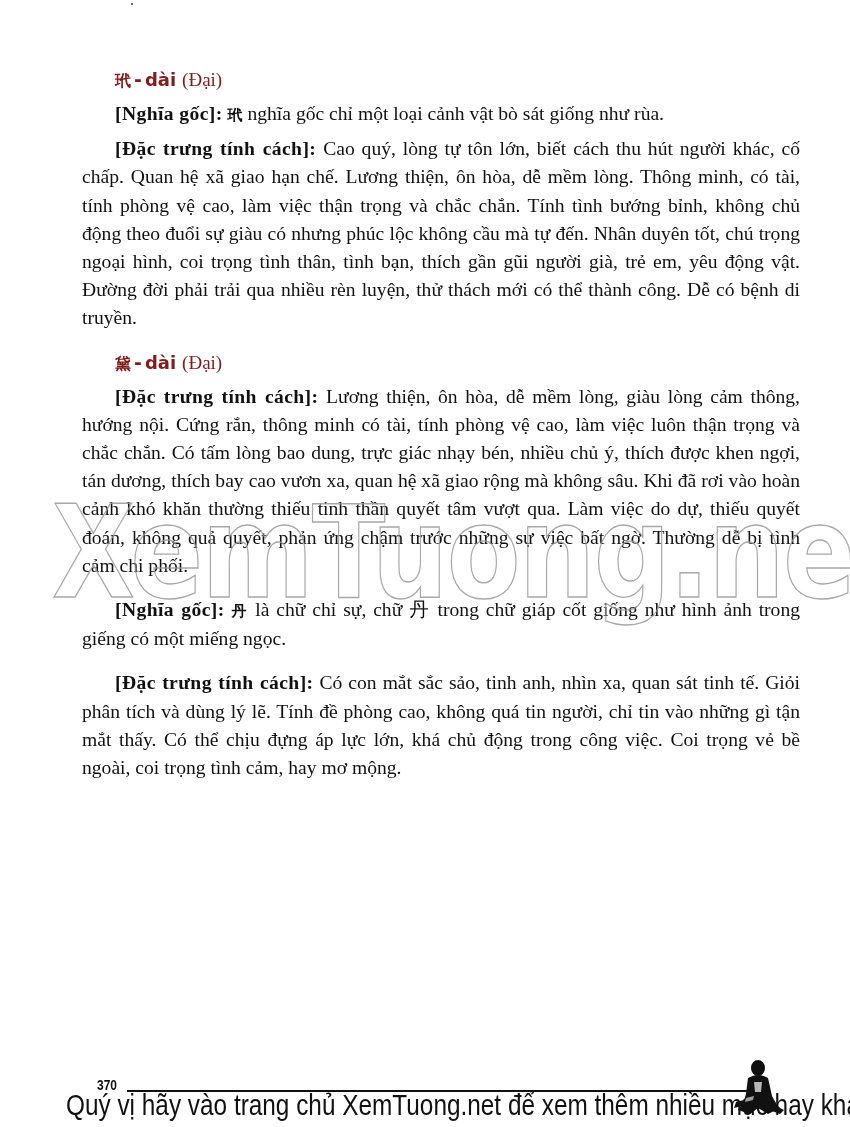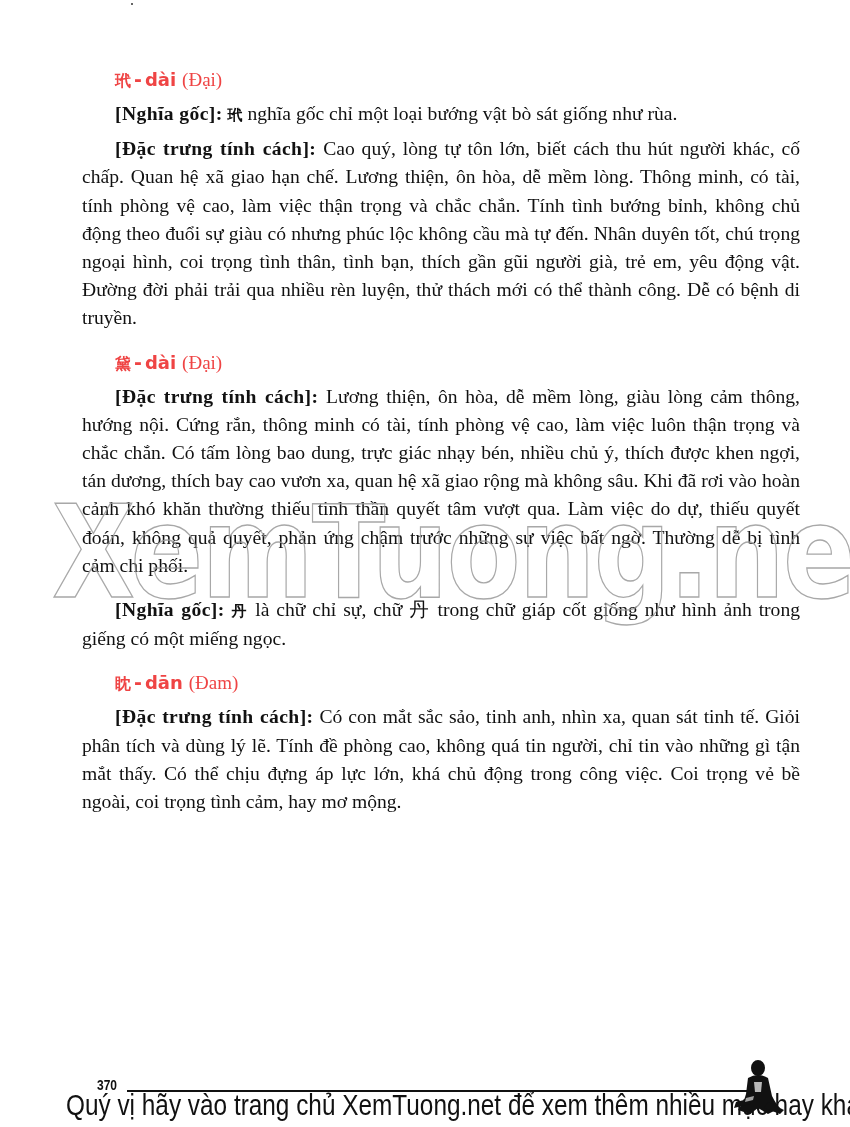--- a/index.html
+++ b/index.html
@@ -10,21 +10,21 @@
   }
   .top-dot {
     position: absolute; left: 131px; top: 3px; width: 2px; height: 2px;
     background: #333; border-radius: 1px;
   }
   .page {
     position: absolute; left: 82px; top: 66px; width: 718px;
   }
   .entry-title {
     font-family: "Liberation Serif", serif;
-    font-size: 19px; line-height: 26px; margin: 0 0 6px 33px; color: #ef4444;
+    font-size: 19px; line-height: 26px; margin: 0 0 6px 33px; color: #7f1d1d;
   }
   .entry-title .hanzi { font-weight: bold; font-family: "DejaVu Sans", sans-serif; font-size: 16px; }
   .entry-title .sep { font-weight: bold; margin: 0 3px; font-family: "DejaVu Sans", sans-serif; }
   .entry-title .pinyin { font-family: "DejaVu Sans", sans-serif; font-weight: bold; font-size: 18px; }
   .entry-title .viet { margin-left: 6px; }
   .para {
     font-family: "Liberation Serif", serif;
     font-size: 19.6px; line-height: 28.2px; text-align: justify;
     text-indent: 33px; margin: 0 0 6px 0;
   }
@@ -65,21 +65,21 @@
 
 <div class="page">
 
   <div class="entry">
     <div class="entry-title">
       <span class="hanzi">玳</span><span class="sep">-</span><span class="pinyin">dài</span><span class="viet">(Đại)</span>
     </div>
     <p class="para">
       <span class="label">[Nghĩa gốc]:</span>
       <span class="hz">玳</span>
-      <span>nghĩa gốc chỉ một loại bướng vật bò sát giống như rùa.</span>
+      <span>nghĩa gốc chỉ một loại cảnh vật bò sát giống như rùa.</span>
     </p>
     <p class="para">
       <span class="label">[Đặc trưng tính cách]:</span>
       <span>Cao quý, lòng tự tôn lớn, biết cách thu hút người khác, cố chấp. Quan hệ xã giao hạn chế. Lương thiện, ôn hòa, dễ mềm lòng. Thông minh, có tài, tính phòng vệ cao, làm việc thận trọng và chắc chắn. Tính tình bướng bỉnh, không chủ động theo đuổi sự giàu có nhưng phúc lộc không cầu mà tự đến. Nhân duyên tốt, chú trọng ngoại hình, coi trọng tình thân, tình bạn, thích gần gũi người già, trẻ em, yêu động vật. Đường đời phải trải qua nhiều rèn luyện, thử thách mới có thể thành công. Dễ có bệnh di truyền.</span>
     </p>
   </div>
 
   <div class="entry">
     <div class="entry-title">
       <span class="hanzi">黛</span><span class="sep">-</span><span class="pinyin">dài</span><span class="viet">(Đại)</span>
@@ -92,23 +92,20 @@
 
   <div class="entry">
     <p class="para">
       <span class="label">[Nghĩa gốc]:</span>
       <span class="hz">丹</span>
       <span>là chữ chỉ sự, chữ 丹 trong chữ giáp cốt giống như hình ảnh trong giếng có một miếng ngọc.</span>
     </p>
   </div>
 
   <div class="entry">
-    <div class="entry-title">
-      <span class="hanzi">眈</span><span class="sep">-</span><span class="pinyin">dān</span><span class="viet">(Đam)</span>
-    </div>
     <p class="para">
       <span class="label">[Đặc trưng tính cách]:</span>
       <span>Có con mắt sắc sảo, tinh anh, nhìn xa, quan sát tinh tế. Giỏi phân tích và dùng lý lẽ. Tính đề phòng cao, không quá tin người, chỉ tin vào những gì tận mắt thấy. Có thể chịu đựng áp lực lớn, khá chủ động trong công việc. Coi trọng vẻ bề ngoài, coi trọng tình cảm, hay mơ mộng.</span>
     </p>
   </div>
 </div>
 
 <div class="watermark">XemTuong.net</div>
 
 <div class="footer-rule"></div>

